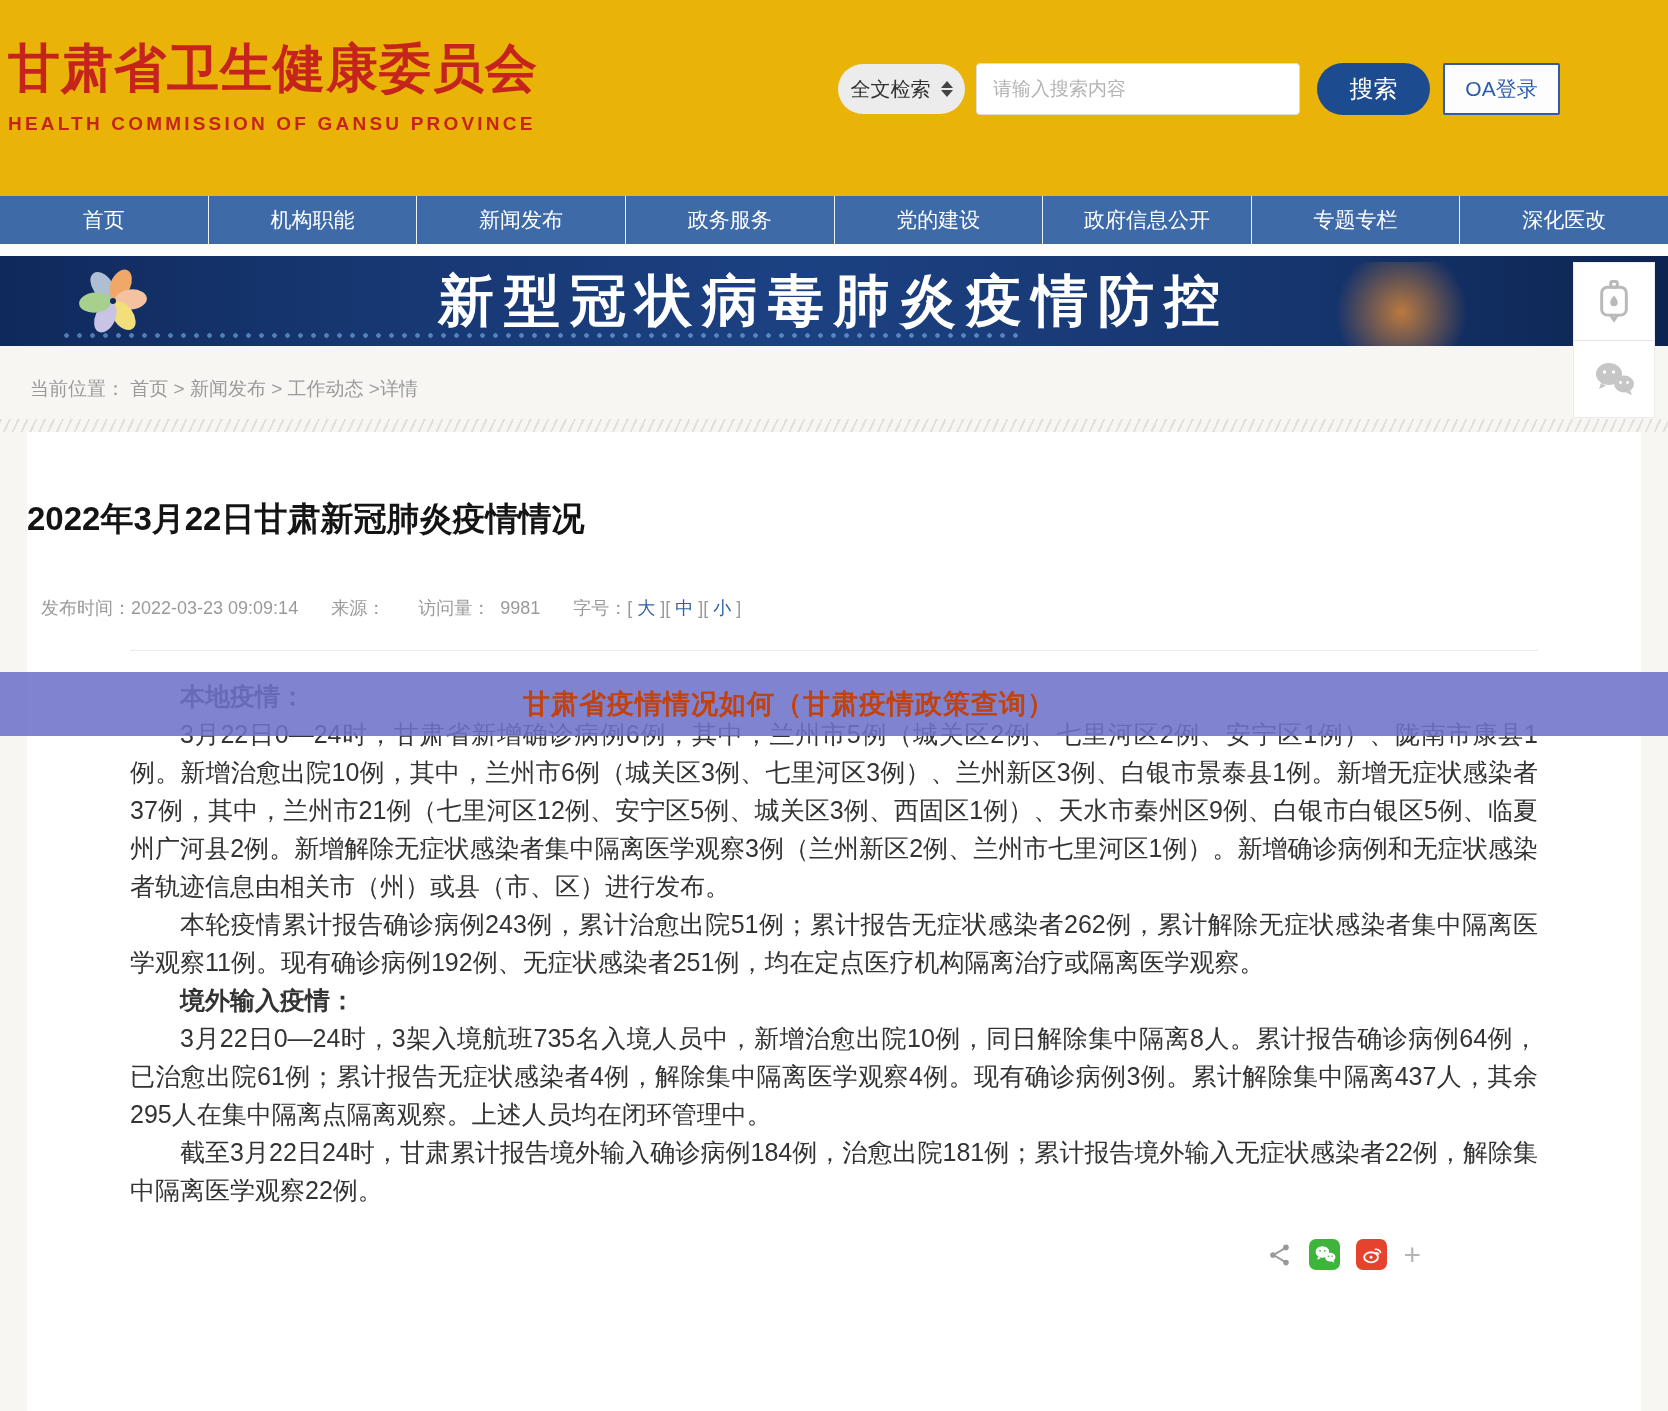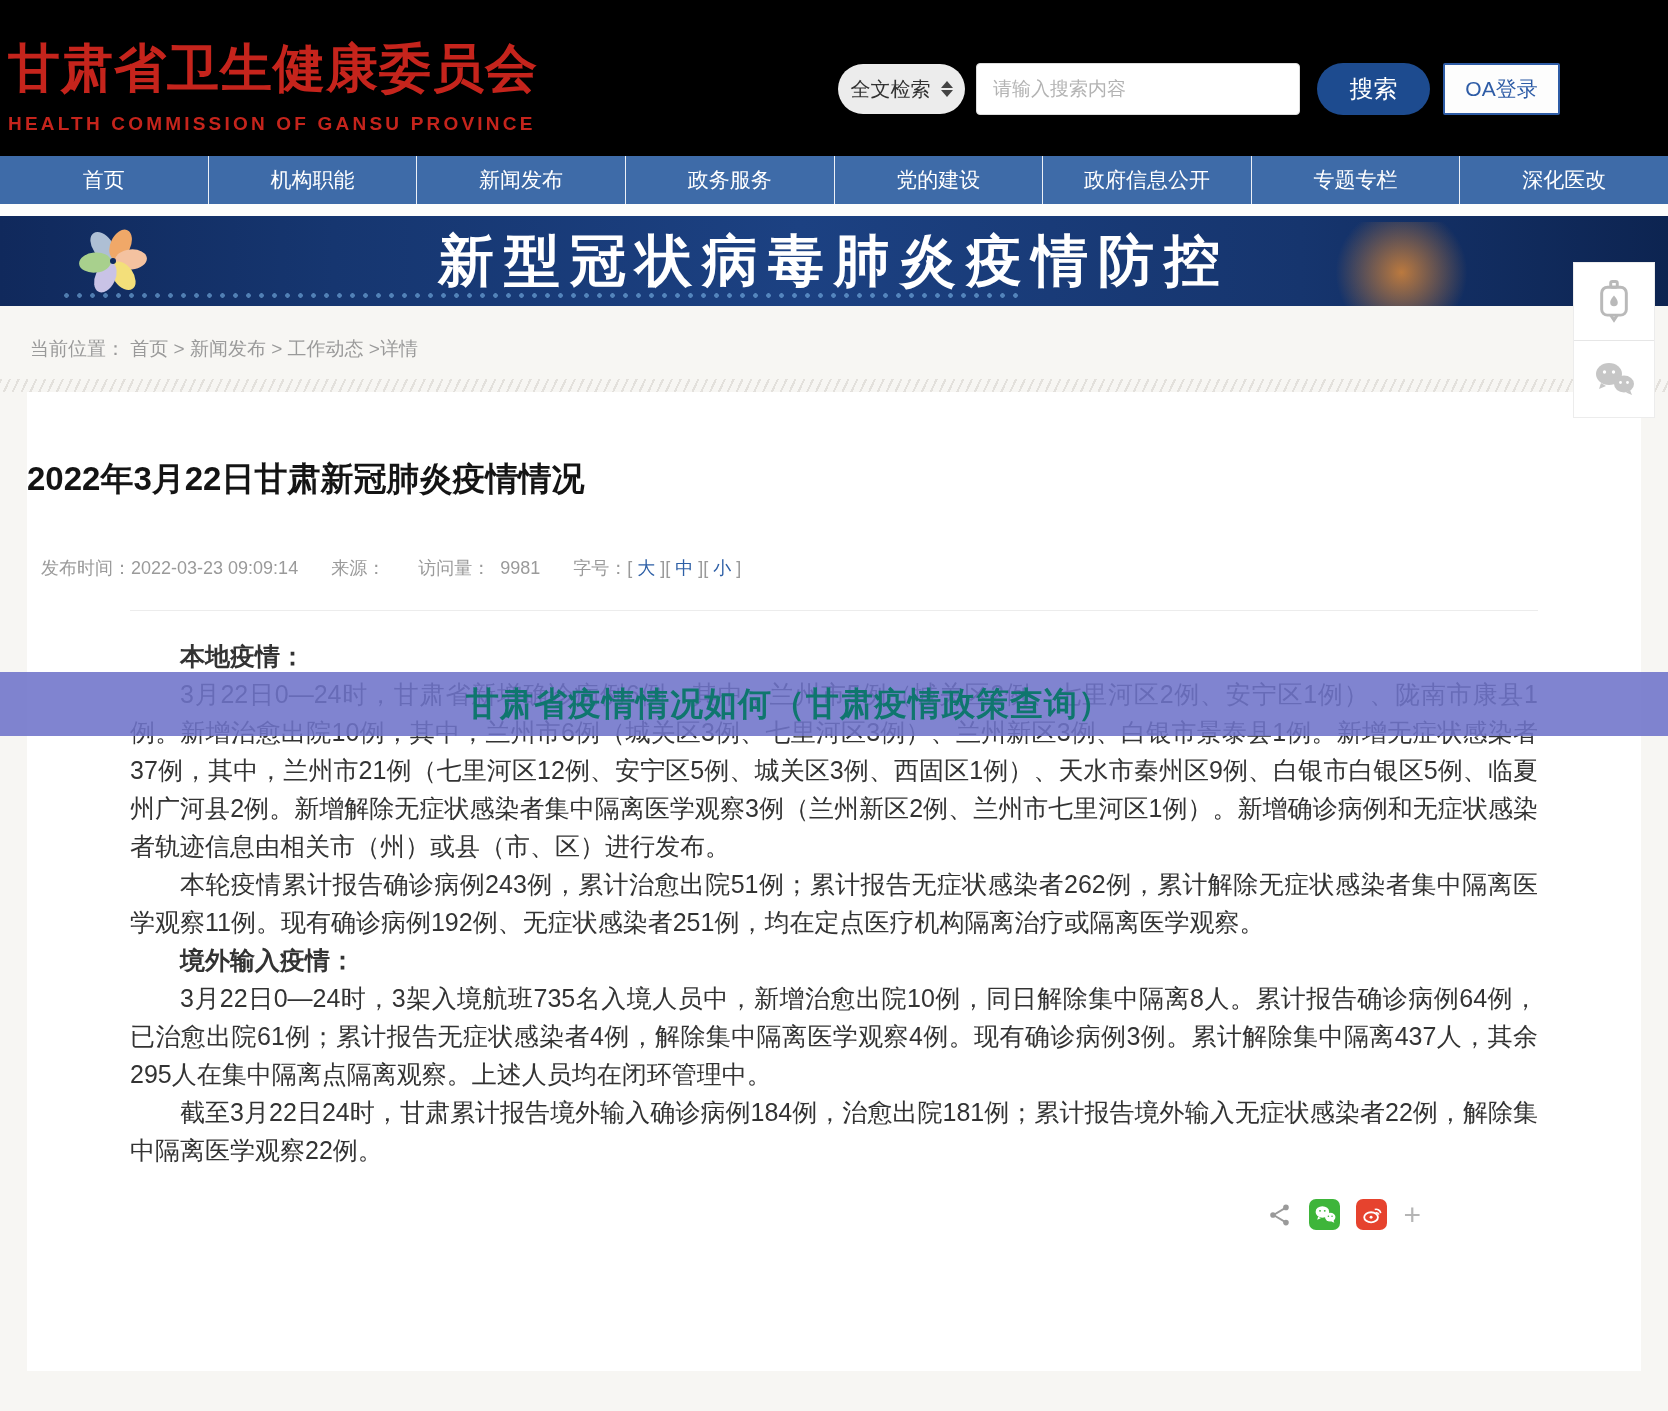--- a/index.html
+++ b/index.html
@@ -1,20 +1,20 @@
 <!DOCTYPE html>
 <html><head>
 <meta charset="utf-8">
 <style>
   * { margin:0; padding:0; box-sizing:border-box; }
   html,body { width:1668px; height:1411px; overflow:hidden;
     font-family:"Liberation Sans","DejaVu Sans",sans-serif; background:#f7f6f3; }
 
   
-  .header { height:156px; background:#000000; position:relative;text-decoration:underline; }
+  .header { height:196px; background:#eab308; position:relative;text-decoration:underline; }
   .logo { position:absolute; left:8px; top:34px; cursor:pointer; }
   .logo-title { font-size:52px; font-weight:bold; color:#c5241c; letter-spacing:1px;
     font-family:"DejaVu Sans",sans-serif; }
   .logo-sub { font-size:19px; font-weight:bold; color:#c5241c; letter-spacing:3.2px; margin-top:9px; }
   .scope { position:absolute; left:838px; top:64px; width:127px; height:50px; background:#ececec;
     border-radius:25px; display:flex; align-items:center; justify-content:center; gap:10px;
     font-size:20px; color:#333; cursor:pointer; }
   .chev { display:flex; flex-direction:column; gap:2px; }
   .chev i { display:block; width:0; height:0; border-left:6px solid transparent; border-right:6px solid transparent; }
   .chev .up { border-bottom:7px solid #444; }
@@ -67,21 +67,21 @@
   .meta .blue { color:#2d5fa6; cursor:pointer; }
   .meta .br { color:#9a9a9a; }
   .divider { margin:30px 103px 0; border-top:1px solid #ececec; }
   .abody { padding:26px 103px 0; font-size:25px; line-height:38px; color:#333; text-align:justify; }
   .para { text-indent:2em; }
   .subhead { text-indent:2em; font-weight:bold; color:#333; }
 
   
   .overlay-banner { position:absolute; top:672px; left:0; width:1668px; height:64px;
     background:rgba(110,115,201,.88); z-index:30; display:flex; align-items:center; justify-content:center; }
-  .overlay-text { color:#0f766e; font-size:33px; font-weight:bold; letter-spacing:1px; margin-right:90px; }
+  .overlay-text { color:#c2410c; font-size:27px; font-weight:bold; letter-spacing:1px; margin-right:90px; }
 
   
   .share-row { display:flex; align-items:center; justify-content:flex-end; gap:16px;
     padding-right:220px; margin-top:30px; }
   .sq { width:31px; height:31px; border-radius:7px; display:flex; align-items:center;
     justify-content:center; cursor:pointer; }
   .sq.wechat { background:#3eb53a; }
   .sq.weibo { background:#e6432e; }
   .plus { font-size:30px; color:#b5b5b5; line-height:30px; cursor:pointer; }
   .share-glyph { cursor:pointer; display:flex; align-items:center; }

